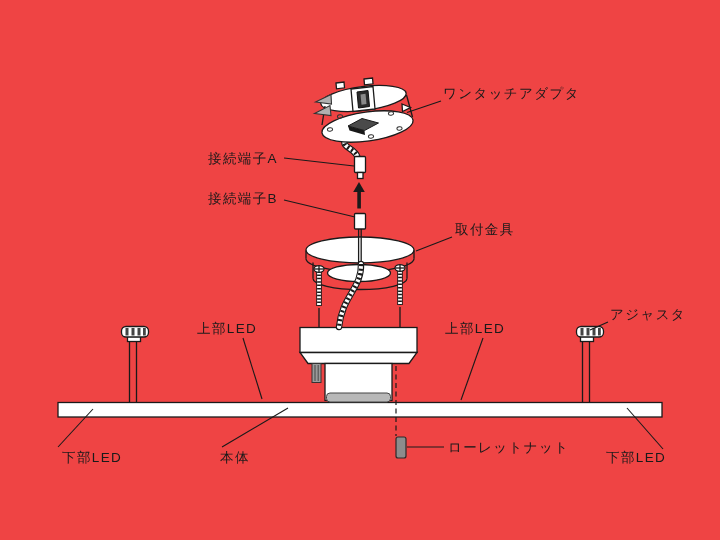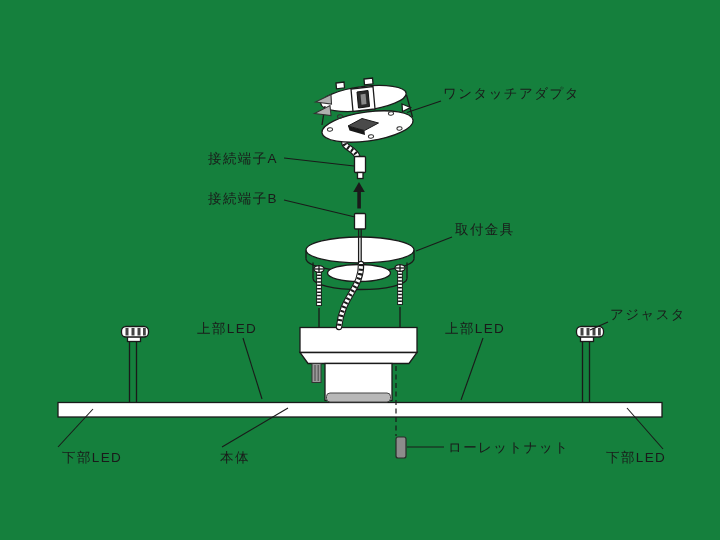--- a/index.html
+++ b/index.html
@@ -1,16 +1,16 @@
 <!DOCTYPE html>
 <html><head>
 <meta charset="utf-8">
 <style>
   html,body{margin:0;padding:0;background:#fff;}
-  #stage{position:relative;width:720px;height:540px;background:#15803d;overflow:hidden;
+  #stage{position:relative;width:720px;height:540px;background:#ef4444;overflow:hidden;
          font-family:"Liberation Sans","DejaVu Sans",sans-serif;}
   #stage svg{position:absolute;left:0;top:0;}
   svg .label{font-size:13.5px;letter-spacing:1.4px;fill:#1a1a1a;
              font-family:"Liberation Sans","DejaVu Sans",sans-serif;}
   svg .ln{stroke:#1a1a1a;stroke-width:1.3;fill:none;}
   svg .fw{fill:#fff;stroke:#1a1a1a;stroke-width:1.3;}
   svg .leader{stroke:#1a1a1a;stroke-width:1.1;fill:none;}
   svg .cable-o{stroke:#1a1a1a;stroke-width:6.4;fill:none;stroke-linecap:round;}
   svg .cable-i{stroke:#fff;stroke-width:4.2;fill:none;stroke-linecap:round;}
   svg .cable-d{stroke:#1a1a1a;stroke-width:4.2;fill:none;stroke-dasharray:2 2.6;}

